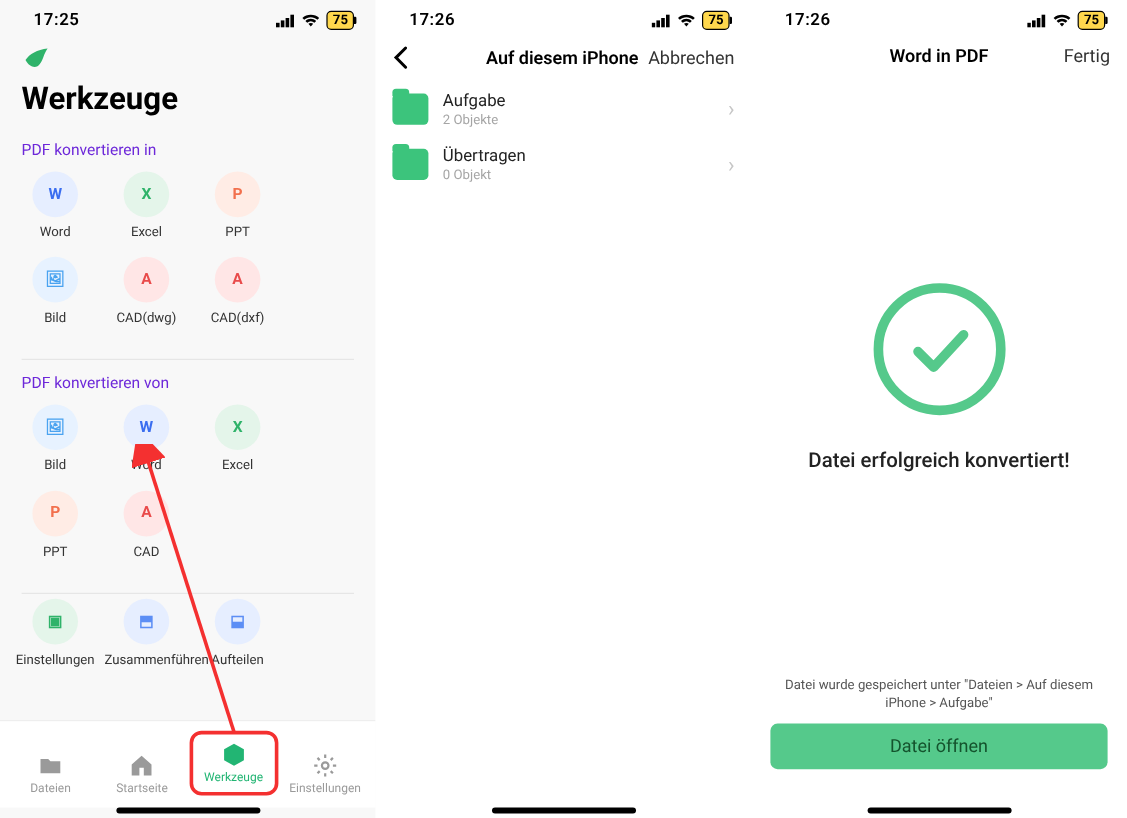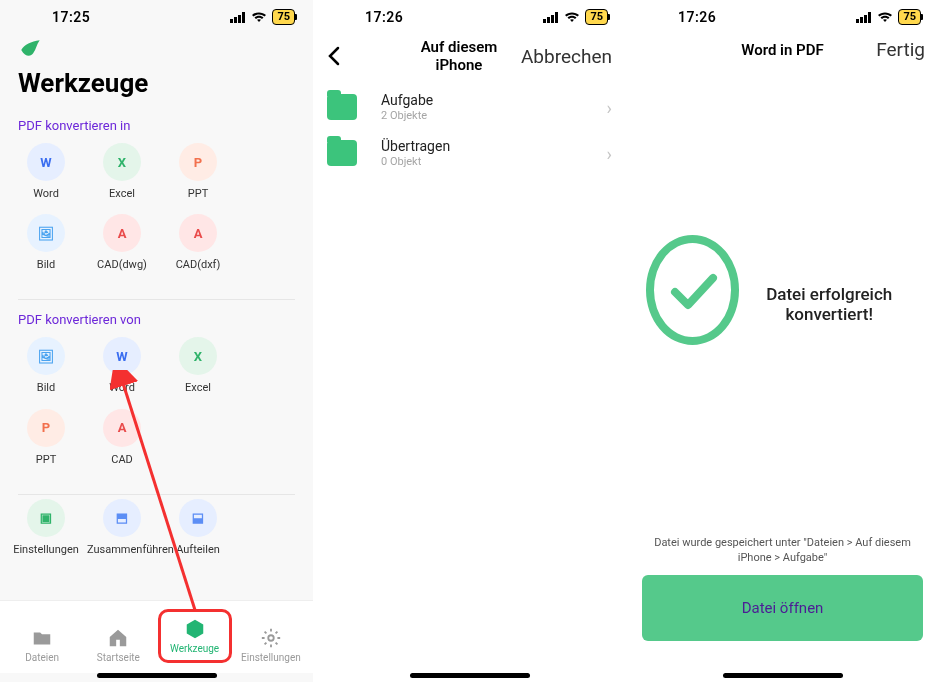--- a/index.html
+++ b/index.html
@@ -24,21 +24,20 @@
 
   
   .status-bar {
     display: flex;
     justify-content: space-between;
     align-items: center;
     padding: 6px 18px 2px 28px;
     font-size: 14px;
     font-weight: 600;
     height: 30px;
-    margin-left: 24px;
   }
   .status-left { letter-spacing: 0.5px; }
   .status-right { display: flex; align-items: center; gap: 5px; }
   .battery-box {
     display: inline-flex;
     align-items: center;
     border: 1px solid #000;
     border-radius: 4px;
     background: #ffd84d;
     padding: 0 4px;
@@ -131,28 +130,28 @@
 
   
   .nav-bar {
     display: flex;
     align-items: center;
     justify-content: space-between;
     padding: 8px 14px 10px;
   }
   .nav-title { font-size: 15px; font-weight: 600; text-align: center; flex: 1; }
   .nav-left, .nav-right { min-width: 70px; display:flex; align-items:center; }
-  .nav-right { justify-content: flex-end; color: #333; font-size: 19px; cursor:pointer; }
+  .nav-right { justify-content: flex-end; color: #333; font-size: 15px; cursor:pointer; }
   .back-chevron { cursor:pointer; }
 
   .folder-row {
     display: flex;
     align-items: center;
     padding: 8px 14px;
-    gap: 24px;
+    gap: 12px;
     cursor: pointer;
   }
   .folder-ic {
     width: 30px; height: 26px;
     background: #3cc47c;
     border-radius: 4px;
     position: relative;
   }
   .folder-ic::before {
     content:'';
@@ -164,41 +163,42 @@
   }
   .folder-text { flex:1; }
   .folder-name { font-size: 14px; color:#222; }
   .folder-sub  { font-size: 11px; color: #a5a5a5; margin-top:1px; }
   .row-chevron { color:#c6c6c6; font-size:18px; }
 
   
   .s3-body {
     flex:1;
     display:flex;
-    flex-direction:row;
+    flex-direction:column;
     align-items:center;
+    justify-content:center;
     padding: 0 20px;
   }
   .check-circle {
     width: 110px; height: 110px;
     border: 8px solid #55c98b;
     border-radius: 50%;
     display:flex;
     align-items:center;
     justify-content:center;
     margin-bottom: 28px;
   }
   .success-title { font-size: 17px; font-weight: 500; color:#222; text-align:center; }
   .s3-bottom { padding: 0 16px 18px; }
   .saved-note { font-size: 11px; color:#555; text-align:center; margin-bottom: 10px; line-height:1.3; padding: 0 6px; }
   .open-btn {
     background: #55c98b;
-    color: #4c1d95;
+    color: #14532d;
     text-align:center;
-    padding: 24px;
+    padding: 10px;
     border-radius: 6px;
     font-size: 15px;
     cursor:pointer;
   }
 
   svg { display:block; }
 </style>
 </head>
 <body>
 

